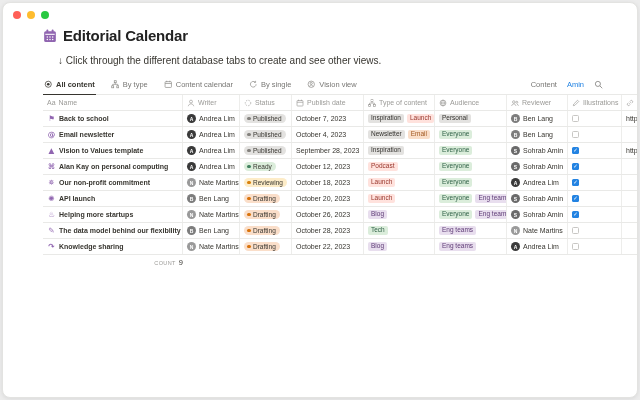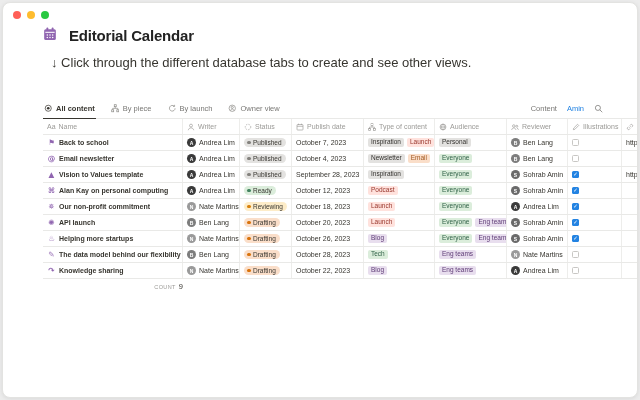--- a/index.html
+++ b/index.html
@@ -9,32 +9,32 @@
     -webkit-font-smoothing:antialiased;color:#37352f;overflow:hidden;
   }
   .window{
     position:absolute;left:2px;top:2px;width:636px;height:396px;
     background:#ffffff;border-radius:8px;border:1px solid #e3e3e1;
     box-shadow:0 1px 4px rgba(0,0,0,.08);overflow:hidden;box-sizing:border-box;
   }
   .traffic{position:absolute;left:10px;top:8px;display:flex;gap:6px;}
   .traffic span{width:8px;height:8px;border-radius:50%;display:block;}
   .content{position:absolute;left:40px;top:24px;right:0;}
-  .titlerow{display:flex;align-items:flex-start;gap:12px;}
+  .titlerow{display:flex;align-items:center;gap:6px;}
   .page-ico{width:14px;height:14px;display:inline-block;}
   .page-ico svg{width:14px;height:14px;display:block;}
   h1{font-size:15px;margin:0;font-weight:700;letter-spacing:-.2px;color:#222;}
   .desc{font-size:7.5px;line-height:1.5;color:#51504c;width:532px;margin:9px 0 0 0;}
-  .tip{font-size:13px;color:#37352f;margin:11px 0 0 8px;}
+  .tip{font-size:10px;color:#37352f;margin:11px 0 0 15px;}
   
   .tabbar{display:flex;justify-content:space-between;align-items:flex-end;
     margin-top:11px;border-bottom:1px solid #e9e9e7;padding-right:34px;}
   .tabs{display:flex;gap:14px;}
   .tab{display:flex;align-items:center;gap:3.5px;font-size:7.5px;color:#787774;
-    padding:3px 1px 5px 1px;cursor:pointer;white-space:nowrap;margin-top:20px;}
+    padding:3px 1px 5px 1px;cursor:pointer;white-space:nowrap;}
   .tab .ticon{width:8.5px;height:8.5px;color:#8d8c88;}
   .tab svg{width:8.5px;height:8.5px;display:block;}
   .tab.active{color:#37352f;font-weight:700;border-bottom:1.5px solid #37352f;margin-bottom:-1px;}
   .tab.active .ticon{color:#37352f;}
   .viewtools{display:flex;align-items:center;gap:10px;font-size:7.5px;color:#787774;padding-bottom:5px;}
   .viewtools .tool{cursor:pointer;}
   .viewtools svg{width:9px;height:9px;display:block;color:#787774;}
   
   .tbl{margin-top:0;}
   .trow{display:flex;align-items:stretch;border-bottom:1px solid #e9e9e7;height:15px;}
@@ -117,40 +117,49 @@
           </div>
           <div class="tab">
             <span class="ticon">
               <svg viewBox="0 0 12 12" fill="none" stroke="currentColor">
                 <rect x="4.6" y="1" width="2.8" height="2.8"></rect>
                 <rect x="1" y="8.2" width="2.8" height="2.8"></rect>
                 <rect x="8.2" y="8.2" width="2.8" height="2.8"></rect>
                 <path d="M6 3.8v2.3M2.4 8.2V6.1h7.2v2.1"></path>
               </svg>
             </span>
-            <span>By piece</span>
+            <span>By type</span>
+          </div>
+          <div class="tab">
+            <span class="ticon">
+              <svg viewBox="0 0 12 12" fill="none" stroke="currentColor">
+                <rect x="1.5" y="2.3" width="9" height="8.2" rx="1"></rect>
+                <path d="M1.5 4.9h9M3.8 1v2M8.2 1v2"></path>
+              </svg>
+            </span>
+            <span>Content calendar</span>
           </div>
           <div class="tab">
             <span class="ticon">
               <svg viewBox="0 0 12 12" fill="none" stroke="currentColor">
                 <path d="M10 6a4 4 0 1 1-1.2-2.85"></path>
                 <path d="M9.3 1.2v2.2H7.1"></path>
               </svg>
             </span>
-            <span>By launch</span>
+            <span>By single</span>
           </div>
           <div class="tab">
             <span class="ticon">
               <svg viewBox="0 0 12 12" fill="none" stroke="currentColor">
                 <circle cx="6" cy="6" r="4.5"></circle>
                 <circle cx="6" cy="4.8" r="1.5"></circle>
                 <path d="M3.6 9.3c.4-1.5 1.3-2.2 2.4-2.2s2 .7 2.4 2.2"></path>
               </svg>
             </span>
-            <span>Owner view</span>
+            <span>Vision view</span>
           </div>
         </div>
       <div class="viewtools">
         <span class="tool">Content</span>
         <span class="tool" id="sortBtn" style="color: rgb(35, 131, 226);">Amin</span>
         <span class="tool">
           <svg viewBox="0 0 12 12" fill="none" stroke="currentColor" stroke-width="1">
             <circle cx="5.2" cy="5.2" r="3.4"></circle>
               <path d="M7.8 7.8L11 11"></path>
           </svg>

